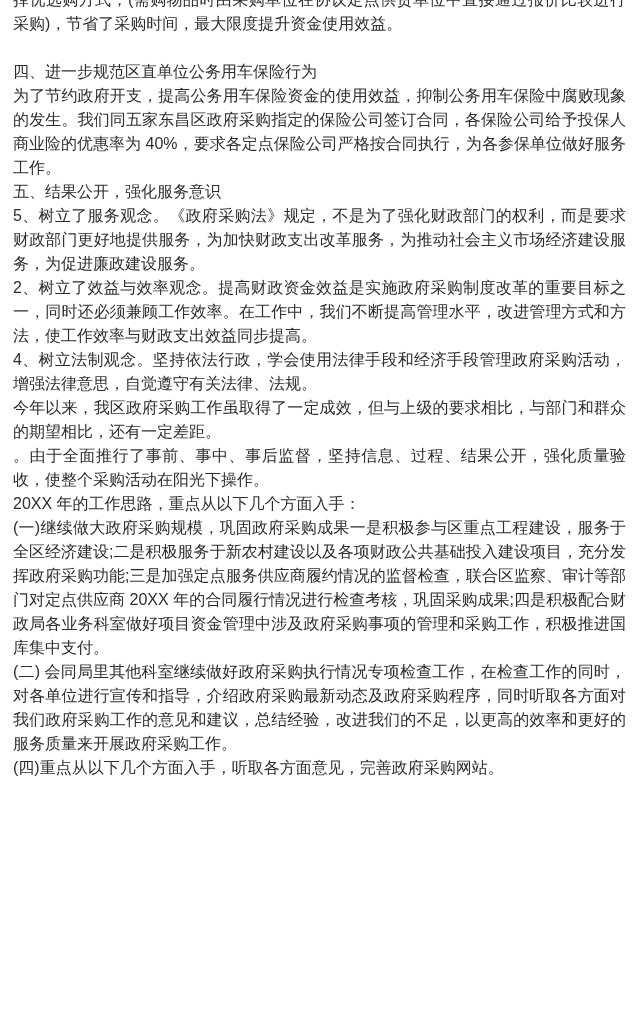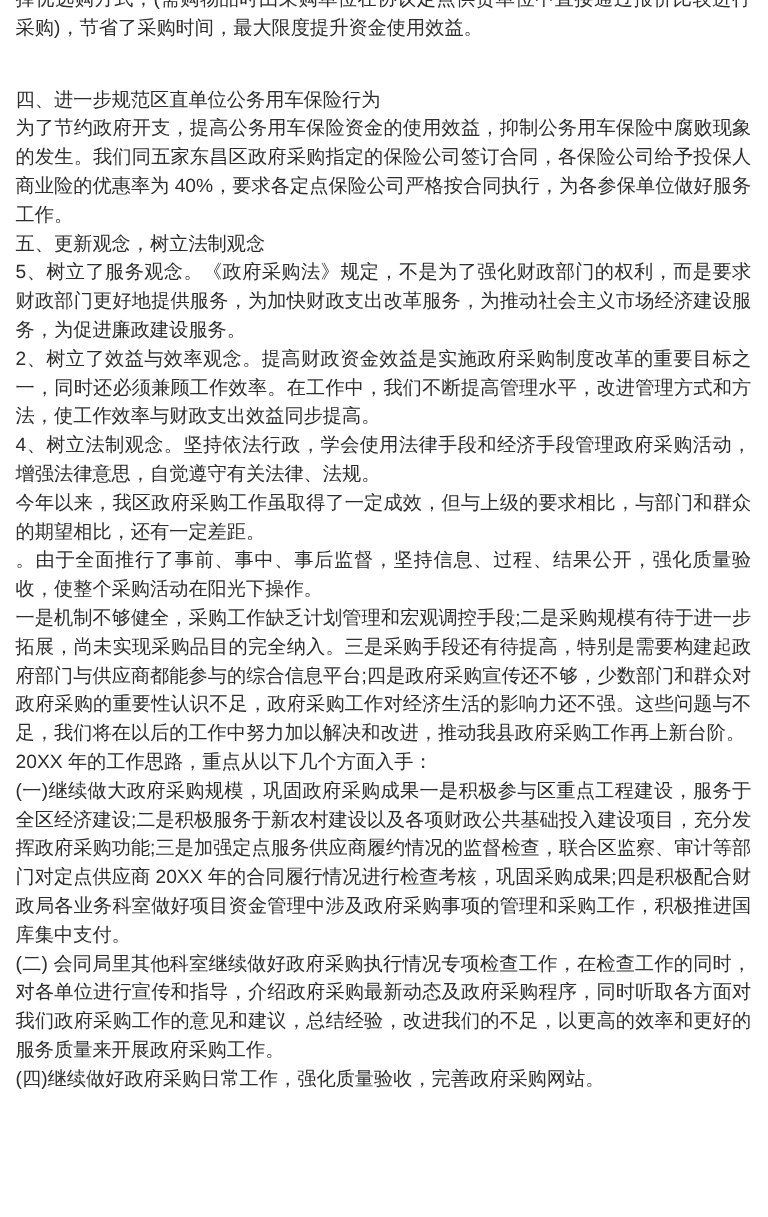--- a/index.html
+++ b/index.html
@@ -23,36 +23,35 @@
   .doc p {
     margin: 0;
     font-size: 16px;
     line-height: 24px;
     color: #2e2e2e;
     text-align: justify;
     text-justify: inter-ideograph;
     word-break: break-all;
   }
   .doc p.gap-before {
-    margin-top: 36px;
+    margin-top: 24px;
   }
 </style>
 </head>
 <body>
 
 <div class="page">
   <div class="doc">
       <p>择优选购方式，(需购物品时由采购单位在协议定点供货单位中直接通过报价比较进行采购)，节省了采购时间，最大限度提升资金使用效益。</p>
       <p class="gap-before">四、进一步规范区直单位公务用车保险行为</p>
       <p>为了节约政府开支，提高公务用车保险资金的使用效益，抑制公务用车保险中腐败现象的发生。我们同五家东昌区政府采购指定的保险公司签订合同，各保险公司给予投保人商业险的优惠率为 40%，要求各定点保险公司严格按合同执行，为各参保单位做好服务工作。</p>
-      <p>五、更新观念，树立法制观念</p>
+      <p>五、结果公开，强化服务意识</p>
       <p>5、树立了服务观念。《政府采购法》规定，不是为了强化财政部门的权利，而是要求财政部门更好地提供服务，为加快财政支出改革服务，为推动社会主义市场经济建设服务，为促进廉政建设服务。</p>
       <p>2、树立了效益与效率观念。提高财政资金效益是实施政府采购制度改革的重要目标之一，同时还必须兼顾工作效率。在工作中，我们不断提高管理水平，改进管理方式和方法，使工作效率与财政支出效益同步提高。</p>
       <p>4、树立法制观念。坚持依法行政，学会使用法律手段和经济手段管理政府采购活动，增强法律意思，自觉遵守有关法律、法规。</p>
       <p>今年以来，我区政府采购工作虽取得了一定成效，但与上级的要求相比，与部门和群众的期望相比，还有一定差距。</p>
       <p>。由于全面推行了事前、事中、事后监督，坚持信息、过程、结果公开，强化质量验收，使整个采购活动在阳光下操作。</p>
-      <p>一是机制不够健全，采购工作缺乏计划管理和宏观调控手段;二是采购规模有待于进一步拓展，尚未实现采购品目的完全纳入。三是采购手段还有待提高，特别是需要构建起政府部门与供应商都能参与的综合信息平台;四是政府采购宣传还不够，少数部门和群众对政府采购的重要性认识不足，政府采购工作对经济生活的影响力还不强。这些问题与不足，我们将在以后的工作中努力加以解决和改进，推动我县政府采购工作再上新台阶。</p>
       <p>20XX 年的工作思路，重点从以下几个方面入手：</p>
       <p>(一)继续做大政府采购规模，巩固政府采购成果一是积极参与区重点工程建设，服务于全区经济建设;二是积极服务于新农村建设以及各项财政公共基础投入建设项目，充分发挥政府采购功能;三是加强定点服务供应商履约情况的监督检查，联合区监察、审计等部门对定点供应商 20XX 年的合同履行情况进行检查考核，巩固采购成果;四是积极配合财政局各业务科室做好项目资金管理中涉及政府采购事项的管理和采购工作，积极推进国库集中支付。</p>
       <p>(二) 会同局里其他科室继续做好政府采购执行情况专项检查工作，在检查工作的同时，对各单位进行宣传和指导，介绍政府采购最新动态及政府采购程序，同时听取各方面对我们政府采购工作的意见和建议，总结经验，改进我们的不足，以更高的效率和更好的服务质量来开展政府采购工作。</p>
-      <p>(四)继续做好政府采购日常工作，强化质量验收，完善政府采购网站。</p>
+      <p>(四)重点从以下几个方面入手，听取各方面意见，完善政府采购网站。</p>
     </div>
 </div>
 
 </body></html>

